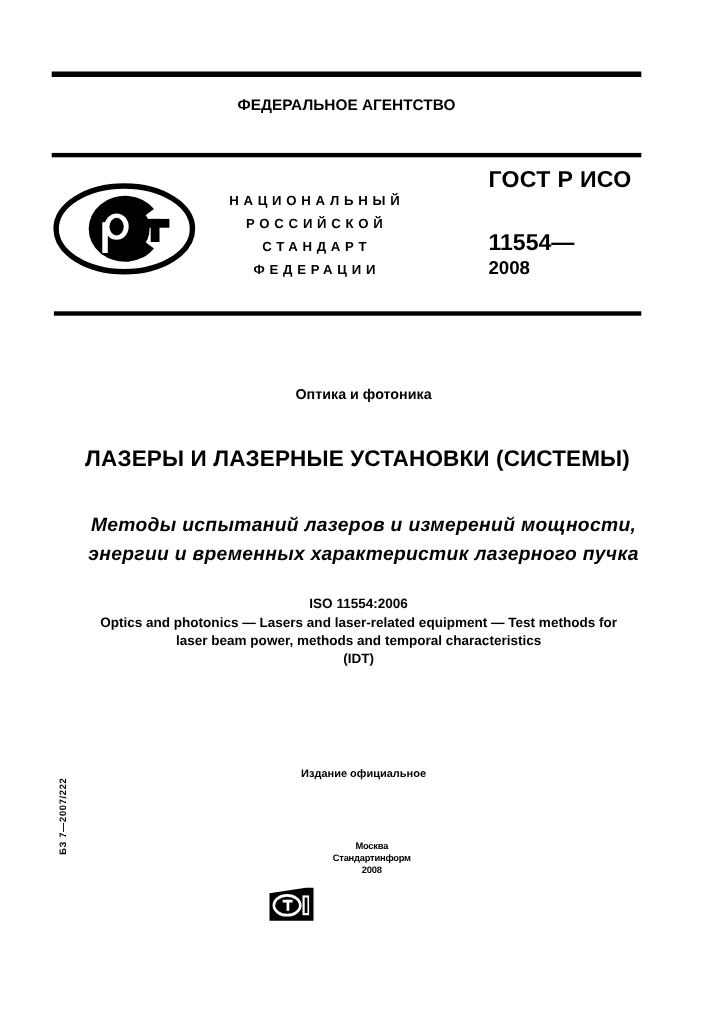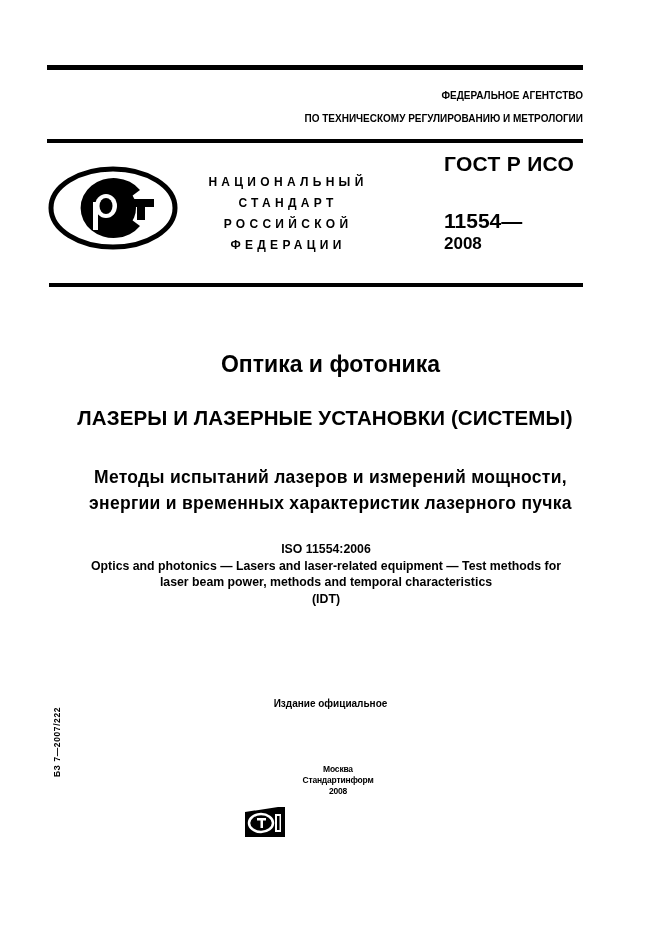--- a/index.html
+++ b/index.html
@@ -16,34 +16,34 @@
       color: #000000;
     }
     .abs { position: absolute; }
     .rule { position: absolute; background: #000; }
     .center { text-align: center; }
 
     #rule-top { left: 47px; top: 65px; width: 536px; height: 5px; }
     #rule-mid { left: 47px; top: 139px; width: 536px; height: 4px; }
     #rule-bot { left: 49px; top: 283px; width: 534px; height: 4px; }
 
-    #agency { left: 47px; width: 536px; top: 84px; font-size: 10px; line-height: 23px; font-weight: bold; text-align: right; }
+    #agency { left: 47px; width: 536px; top: 84px; font-size: 14px; line-height: 23px; font-weight: bold; }
 
     #logo { left: 48px; top: 166px; width: 130px; height: 84px; }
 
     #nat-std { left: 195px; width: 186px; top: 172px; font-size: 12px; font-weight: bold; letter-spacing: 4.3px; line-height: 21px; }
 
     #gost { left: 444px; top: 152px; font-weight: bold; }
     #gost .l1 { font-size: 21px; line-height: 24px; letter-spacing: 0.3px; }
     #gost .l2 { font-size: 21px; line-height: 25px; margin-top: 32px; }
     #gost .l3 { font-size: 17px; line-height: 22px; }
 
-    #field { left: 0; width: 661px; top: 351px; font-size: 23px; font-weight: bold; }
+    #field { left: 0; width: 661px; top: 351px; font-size: 13px; font-weight: bold; }
     #main-title { left: 0; width: 650px; top: 406px; font-size: 20.5px; font-weight: bold; letter-spacing: 0.1px; }
-    #subtitle { left: 0; width: 661px; top: 464px; font-size: 17.5px; font-weight: bold; line-height: 26px; letter-spacing: 0.3px; }
+    #subtitle { left: 0; width: 661px; top: 464px; font-size: 17.5px; font-weight: bold; line-height: 26px; letter-spacing: 0.3px; font-style: italic; }
 
     #iso { left: 0; width: 652px; top: 541px; font-size: 12.3px; font-weight: bold; line-height: 16.5px; }
 
     #edition { left: 0; width: 661px; top: 659px; font-size: 10px; font-weight: bold; margin-top: 39px; }
 
     #code { left: 47px; top: 697px; width: 20px; height: 90px; }
     #code span {
       position: absolute; left: 50%; top: 50%;
       transform: translate(-50%, -50%) rotate(-90deg);
       white-space: nowrap; font-size: 8.5px; font-weight: bold; letter-spacing: 0.6px;
@@ -52,21 +52,20 @@
     #pub-logo { left: 244px; top: 806px; width: 42px; height: 32px; }
     #publisher { left: 290px; width: 96px; top: 764px; font-size: 8.5px; font-weight: bold; line-height: 11px; letter-spacing: -0.2px; }
   </style>
 </head>
 <body>
 
 <div id="rule-top" class="rule"></div>
 
 <div id="agency" class="abs center">
   <div>ФЕДЕРАЛЬНОЕ АГЕНТСТВО</div>
-  <div>ПО ТЕХНИЧЕСКОМУ РЕГУЛИРОВАНИЮ И МЕТРОЛОГИИ</div>
 </div>
 
 <div id="rule-mid" class="rule"></div>
 
 <div id="logo" class="abs">
   <svg width="130" height="84" viewBox="0 0 130 84">
     <ellipse cx="65" cy="42" rx="62" ry="39" fill="#fff" stroke="#000" stroke-width="5"></ellipse>
 
     <path d="M92 24 A33 30 0 1 0 92 60 L84 54 A23 21 0 1 1 84 30 Z" fill="#000"></path>
     <circle cx="63" cy="42" r="25" fill="#000"></circle>
@@ -75,22 +74,22 @@
     <ellipse cx="58" cy="40" rx="6.5" ry="8" fill="#000"></ellipse>
     <rect x="45" y="36" width="5" height="28" fill="#fff"></rect>
 
     <rect x="80" y="33" width="26" height="8" fill="#000"></rect>
     <rect x="89" y="33" width="8" height="21" fill="#000"></rect>
   </svg>
 </div>
 
 <div id="nat-std" class="abs center">
   <div>НАЦИОНАЛЬНЫЙ</div>
+  <div>РОССИЙСКОЙ</div>
   <div>СТАНДАРТ</div>
-  <div>РОССИЙСКОЙ</div>
   <div>ФЕДЕРАЦИИ</div>
 </div>
 
 <div id="gost" class="abs">
   <div class="l1">ГОСТ Р ИСО</div>
   <div class="l2">11554—</div>
   <div class="l3">2008</div>
 </div>
 
 <div id="rule-bot" class="rule"></div>

